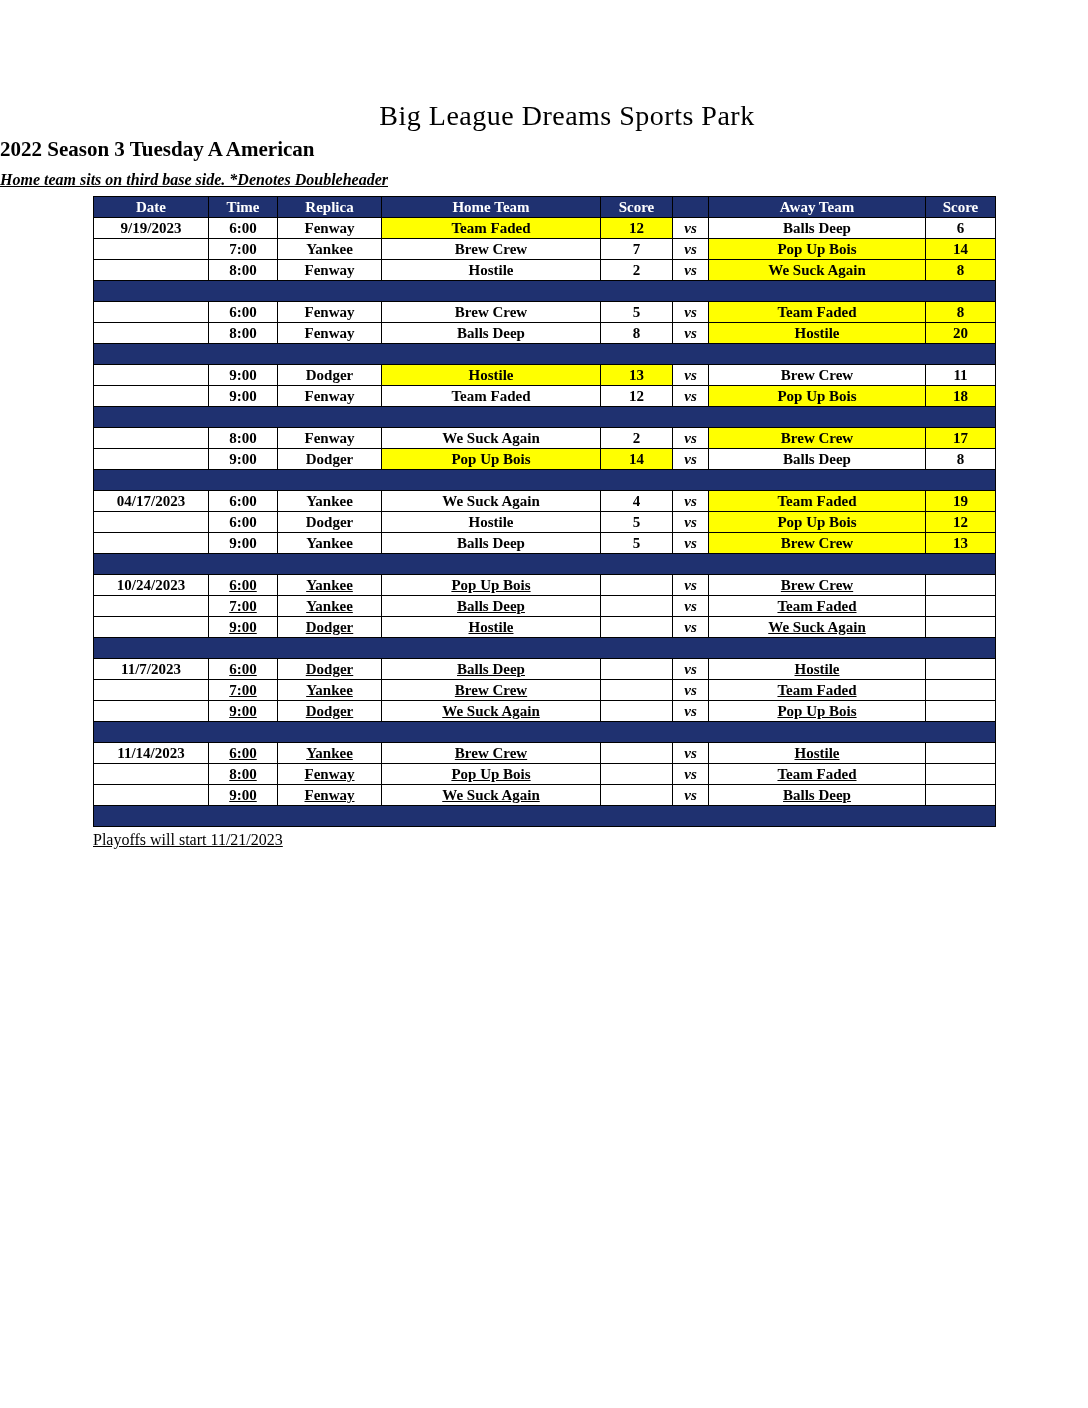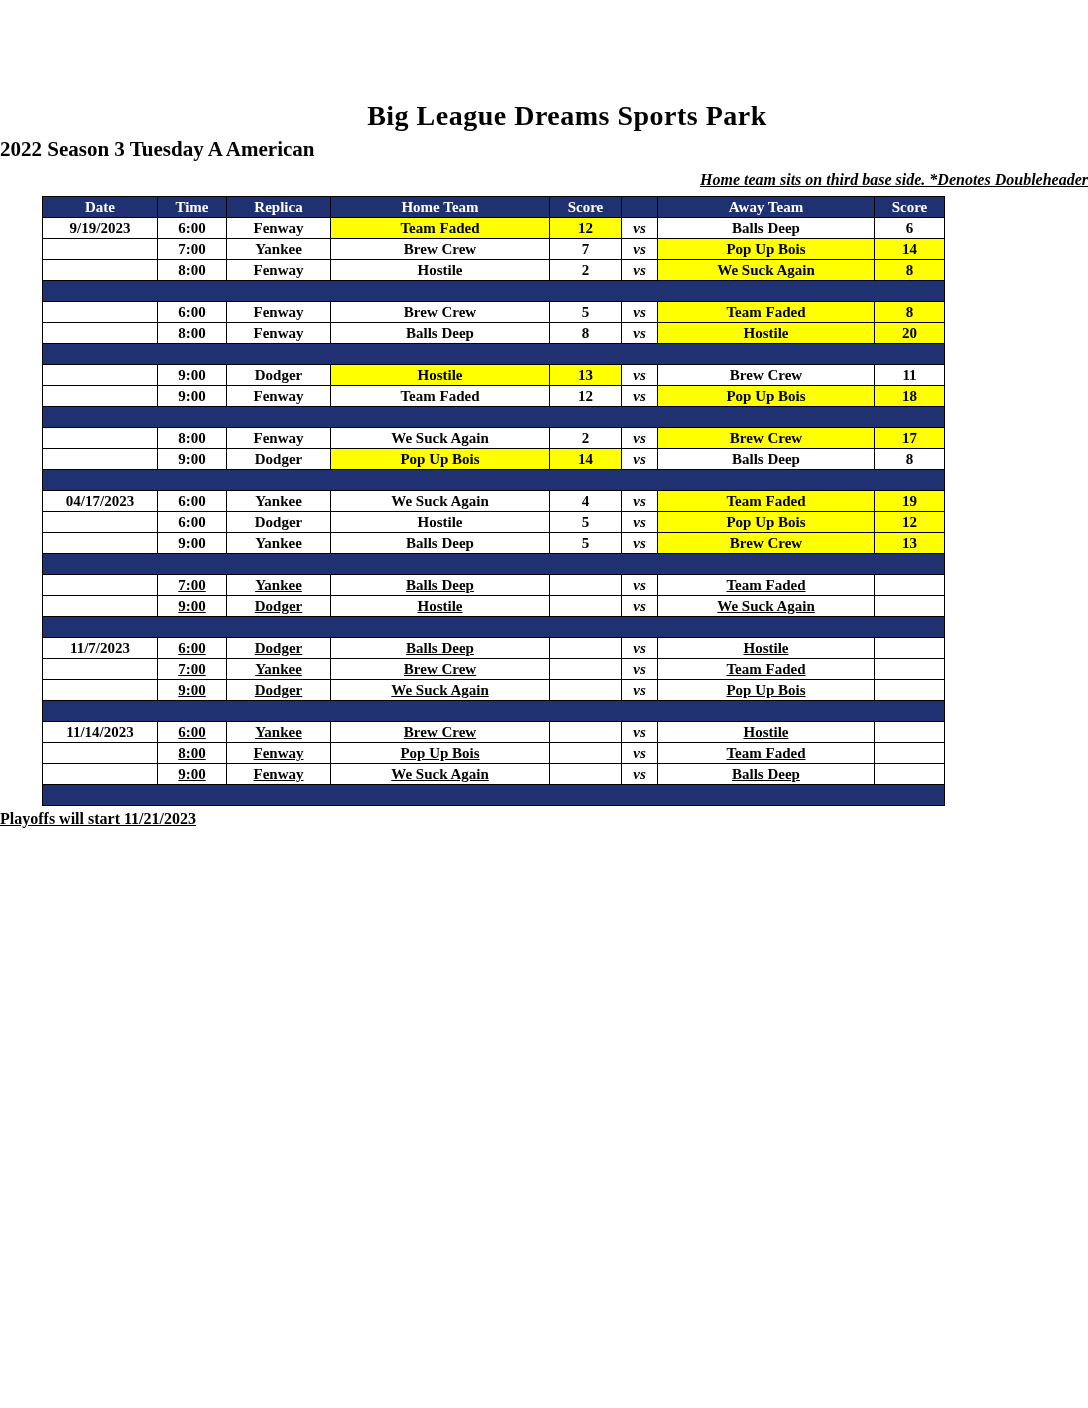--- a/index.html
+++ b/index.html
@@ -13,42 +13,42 @@
     font-family: "Liberation Serif", serif;
     color: #000;
     position: relative;
   }
   .doc {
     padding-top: 100px;
   }
   .title {
     text-align: center;
     font-size: 28px;
-    font-weight: bold;
+    font-weight: normal;
     letter-spacing: 0.5px;
     padding-left: 46px;
   }
   .subtitle {
     font-size: 21px;
     font-weight: bold;
     margin-top: 5px;
   }
   .tagline {
-    text-align: right;
+    text-align: left;
     font-size: 16px;
     font-weight: bold;
     font-style: italic;
     text-decoration: underline;
     margin-top: 9px;
     margin-bottom: 7px;
   }
   table.schedule {
     border-collapse: collapse;
     table-layout: fixed;
-    margin-left: 42px;
+    margin-left: 93px;
     width: 902px;
   }
   table.schedule th, table.schedule td {
     border: 1px solid #000;
     height: 20px;
     padding: 0 2px;
     font-weight: bold;
     font-size: 15px;
     text-align: center;
     overflow: hidden;
@@ -68,23 +68,24 @@
   }
   td.vs {
     font-style: italic;
     font-size: 13px;
   }
   td.sep {
     background: var(--navy, #1f3170);
     height: 20px;
   }
   .footer {
+    margin-left: 93px;
     margin-top: 4px;
     font-size: 16px;
-    font-weight: bold;
+    font-weight: normal;
     text-decoration: underline;
   }
 </style>
 </head>
 <body>
 
 <div class="doc">
   <div class="title">Big League Dreams Sports Park</div>
   <div class="subtitle">2022 Season 3 Tuesday A American</div>
   <div class="tagline">Home team sits on third base side.  *Denotes Doubleheader</div>
@@ -242,20 +243,30 @@
           <td>Balls Deep</td>
           <td>5</td>
           <td class="vs">vs</td>
           <td class="hl">Brew Crew</td>
           <td class="hl">13</td>
         </tr>
         <tr>
           <td colspan="8" class="sep"></td>
         </tr>
         <tr>
+          <td>10/24/2023</td>
+          <td class="u">6:00</td>
+          <td class="u">Yankee</td>
+          <td class="u">Pop Up Bois</td>
+          <td></td>
+          <td class="vs">vs</td>
+          <td class="u">Brew Crew</td>
+          <td></td>
+        </tr>
+        <tr>
           <td></td>
           <td class="u">7:00</td>
           <td class="u">Yankee</td>
           <td class="u">Balls Deep</td>
           <td></td>
           <td class="vs">vs</td>
           <td class="u">Team Faded</td>
           <td></td>
         </tr>
         <tr>

